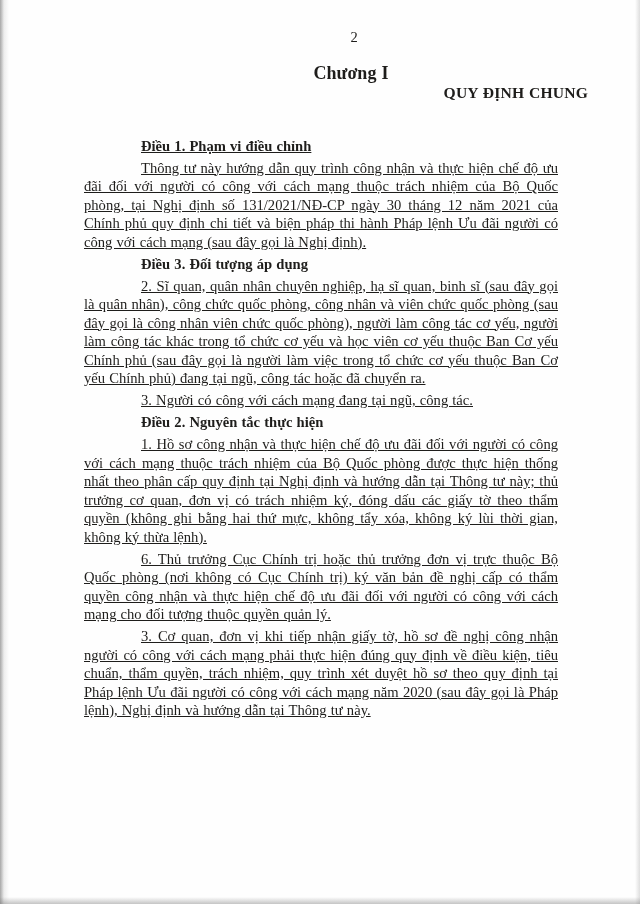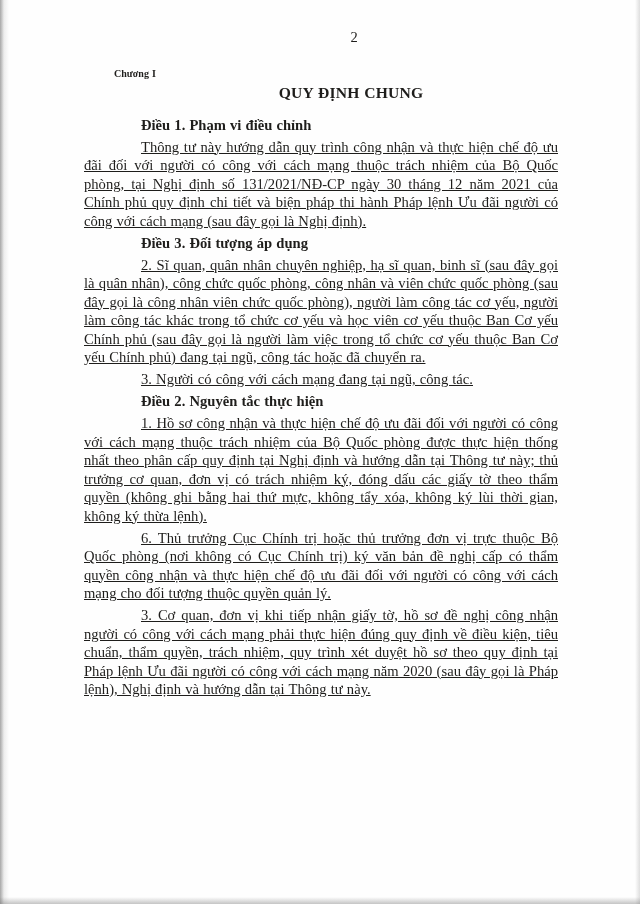--- a/index.html
+++ b/index.html
@@ -47,42 +47,44 @@
   }
   .page-number {
     margin-top: 28px;
     text-align: center;
     position: relative;
     left: 33px;
     font-size: 14.5px;
   }
   .chapter-label {
     margin-top: 17px;
+    text-align: center;
     position: relative;
     left: 30px;
     font-weight: bold;
-    font-size: 10px;
+    font-size: 18px;
     line-height: 19px;
   }
   .chapter-title {
-    text-align: center;
+    text-align: right;
     position: relative;
     left: 30px;
     font-weight: bold;
     font-size: 15.6px;
     line-height: 19px;
     letter-spacing: 0.2px;
   }
   .article-heading {
     font-weight: bold;
     margin: 3.5px 0;
     padding-left: 57px;
   }
   .article-heading.first {
-    margin-top: 14px;
+    margin-top: 35px;
+    text-decoration: underline;
   }
   .para {
     text-align: justify;
     text-indent: 57px;
     margin: 3.5px 0;
     text-decoration: underline;
   }
 </style>
 </head>
 <body>

